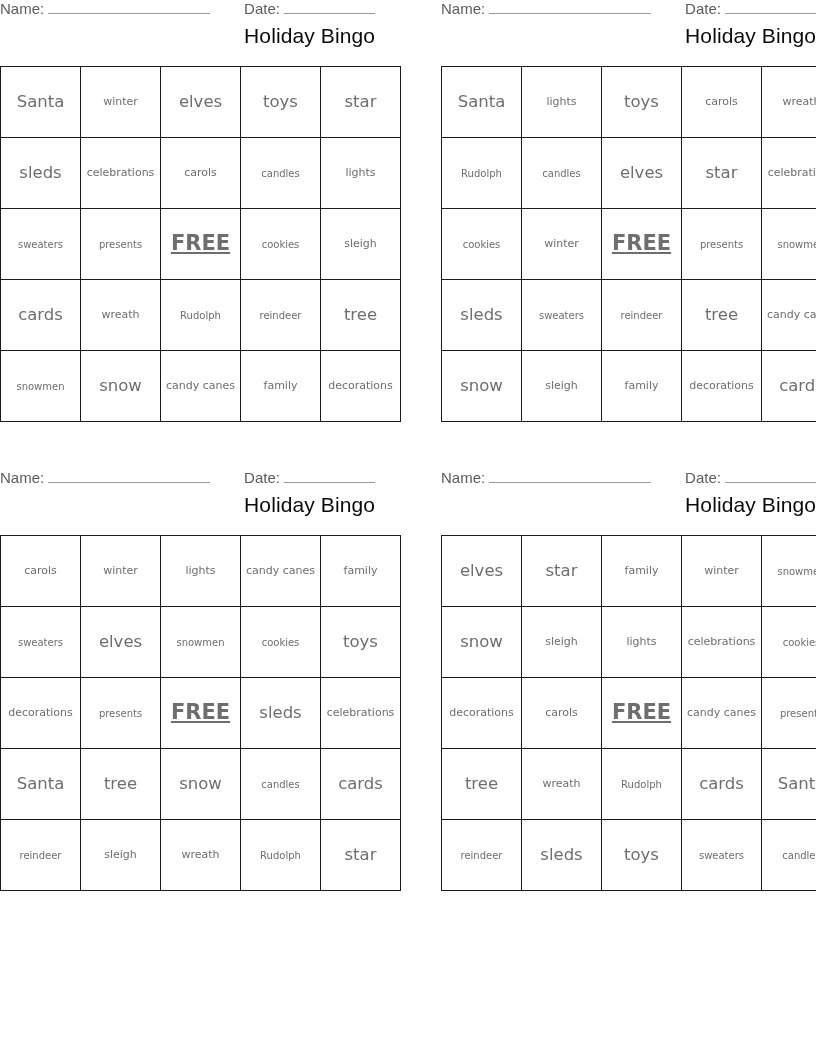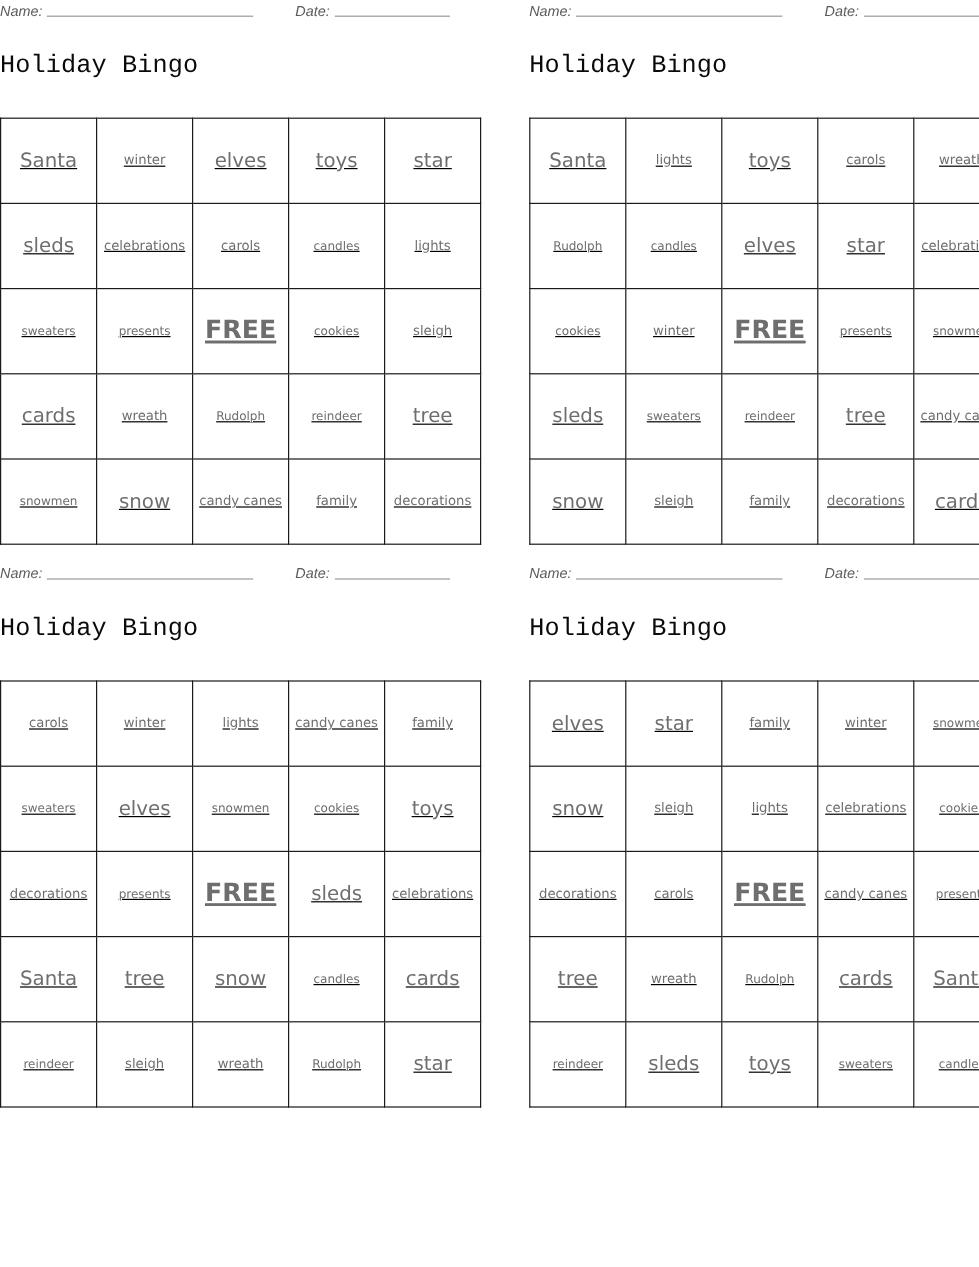--- a/index.html
+++ b/index.html
@@ -33,54 +33,51 @@
 
   
   .meta-row {
     position: relative;
     height: 22px;
     display: flex;
     align-items: flex-start;
     white-space: nowrap;
   }
   .meta-label {
-    font-size: 12px;
+    font-size: 15px;
     color: #5b5b5b;
     line-height: 18px;
     font-family: "Liberation Sans", "DejaVu Sans", sans-serif;
-    font-style: italic;
   }
   .meta-rule {
     border-bottom: 1px solid #9a9a9a;
     height: 13px;
     margin-left: 4px;
   }
   .rule-name { width: 178px; }
   .rule-date { width: 100px; }
   .meta-gap { width: 37px; }
 
   
   .card-title {
-    text-align: left;
+    text-align: right;
     font-size: 21px;
     color: #0a0a0a;
     letter-spacing: 0.1px;
-    margin-top: 20px;
     height: 28px;
     line-height: 28px;
-    font-family: Liberation Mono, monospace;
+    font-family: Liberation Sans, sans-serif;
   }
 
   
   .bingo-grid {
-    margin-top: 28px;
+    margin-top: 16px;
     width: 375px;
     border-collapse: collapse;
     table-layout: fixed;
-    text-decoration: underline;
   }
   .bingo-grid td {
     border: 1px solid #1a1a1a;
     width: 75px;
     height: 70px;
     padding: 0 2px;
     text-align: center;
     vertical-align: middle;
     color: #6e6e6e;
     line-height: 1.1;

